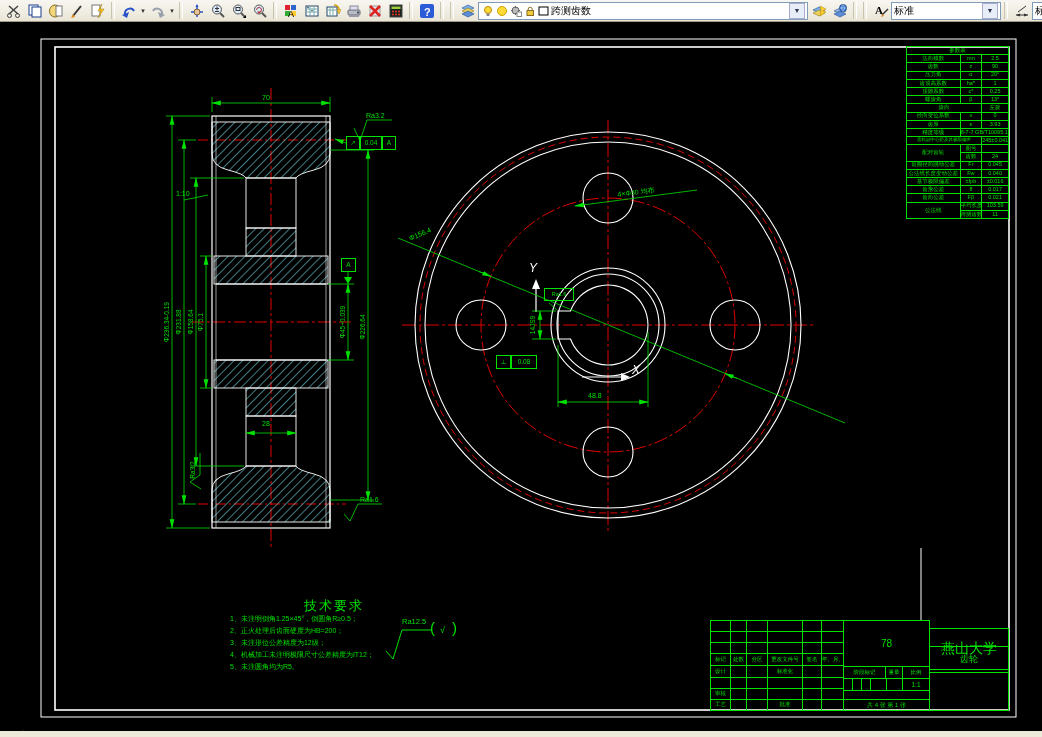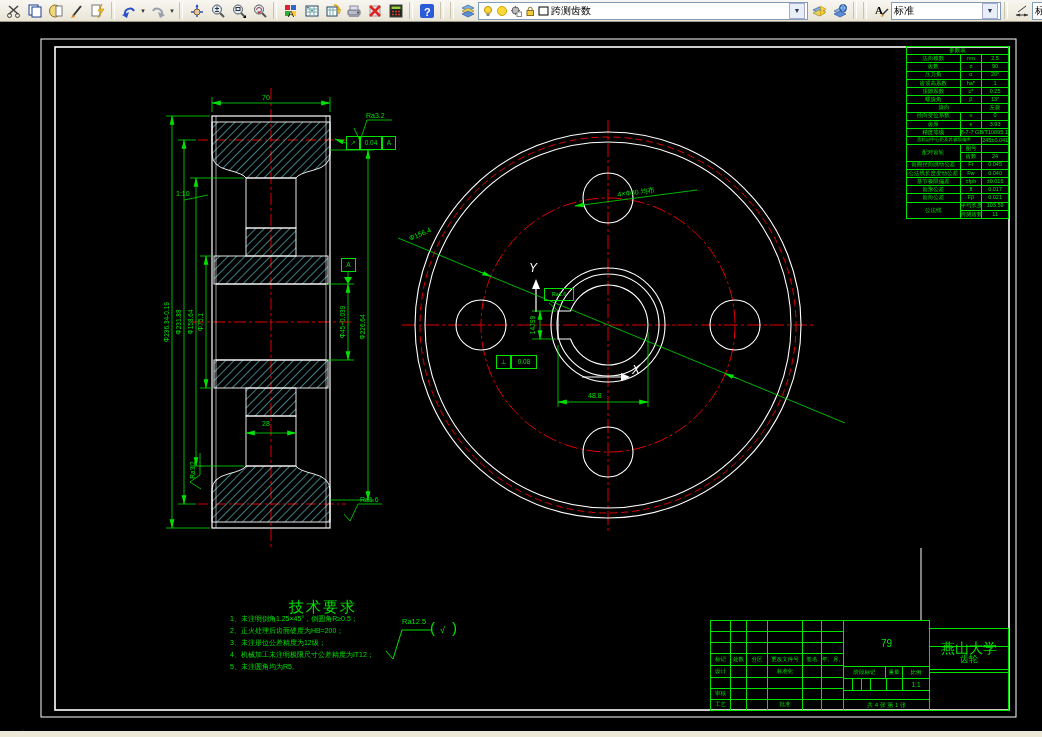--- a/index.html
+++ b/index.html
@@ -422,21 +422,21 @@
 <div class="gbox" style="left:496px;top:333px">
   <span style="width:13px;height:12px">⊥</span>
   <span style="width:24px;height:12px">0.08</span>
 </div>
 <div class="gl" style="left:588px;top:370px">48.8</div>
 <div class="gl" style="left:636px;top:170px;transform:translate(-50%,-50%) rotate(-7deg)">4×Φ30 均布</div>
 <div class="gl" style="left:420px;top:212px;transform:translate(-50%,-50%) rotate(-23deg)">Φ156.4</div>
 <div class="wl" style="left:529px;top:240px">Y</div>
 <div class="wl" style="left:632px;top:342px">X</div>
 
-<div class="tech" style="left:289px;top:577px;font-size:15px;letter-spacing:2px">技术要求</div>
+<div class="tech" style="left:304px;top:577px;font-size:13px;letter-spacing:2px">技术要求</div>
 <div class="tech" style="left:230px;top:593px;font-size:7px">1、未注明倒角1.25×45°，倒圆角R≥0.5；</div>
 <div class="tech" style="left:230px;top:605px;font-size:7px">2、正火处理后齿面硬度为HB=200；</div>
 <div class="tech" style="left:230px;top:617px;font-size:7px">3、未注形位公差精度为12级；</div>
 <div class="tech" style="left:230px;top:629px;font-size:7px">4、机械加工未注明极限尺寸公差精度为IT12；</div>
 <div class="tech" style="left:230px;top:641px;font-size:7px">5、未注圆角均为R5。</div>
 
 <div class="tech" style="left:402px;top:596px;font-size:7.5px">Ra12.5</div>
 <div class="tech" style="left:430px;top:598px;font-size:15px">(</div>
 <div class="tech" style="left:440px;top:604px;font-size:9px">√</div>
 <div class="tech" style="left:452px;top:598px;font-size:15px">)</div>
@@ -620,21 +620,21 @@
             <td>工艺</td>
             <td></td>
             <td></td>
             <td>批准</td>
             <td></td>
             <td></td>
           </tr>
   </tbody>
       </table>
 
-  <div class="tbc" style="left:133px;top:0;width:87px;height:47px;font-size:10px">79</div>
+  <div class="tbc" style="left:133px;top:0;width:87px;height:47px;font-size:10px">78</div>
   <div class="tbc" style="left:133px;top:46px;width:43px;height:13px;font-size:5.5px">阶段标记</div>
   <div class="tbc" style="left:175px;top:46px;width:18px;height:13px;font-size:5.5px">重量</div>
   <div class="tbc" style="left:192px;top:46px;width:28px;height:13px;font-size:5.5px">比例</div>
   <div class="tbc" style="left:133px;top:58px;width:10px;height:13px"></div>
   <div class="tbc" style="left:142px;top:58px;width:10px;height:13px"></div>
   <div class="tbc" style="left:151px;top:58px;width:10px;height:13px"></div>
   <div class="tbc" style="left:160px;top:58px;width:17px;height:13px"></div>
   <div class="tbc" style="left:176px;top:58px;width:17px;height:13px"></div>
   <div class="tbc" style="left:192px;top:58px;width:28px;height:13px;font-size:6.5px">1:1</div>
   <div class="tbc" style="left:133px;top:70px;width:87px;height:10px"></div>

